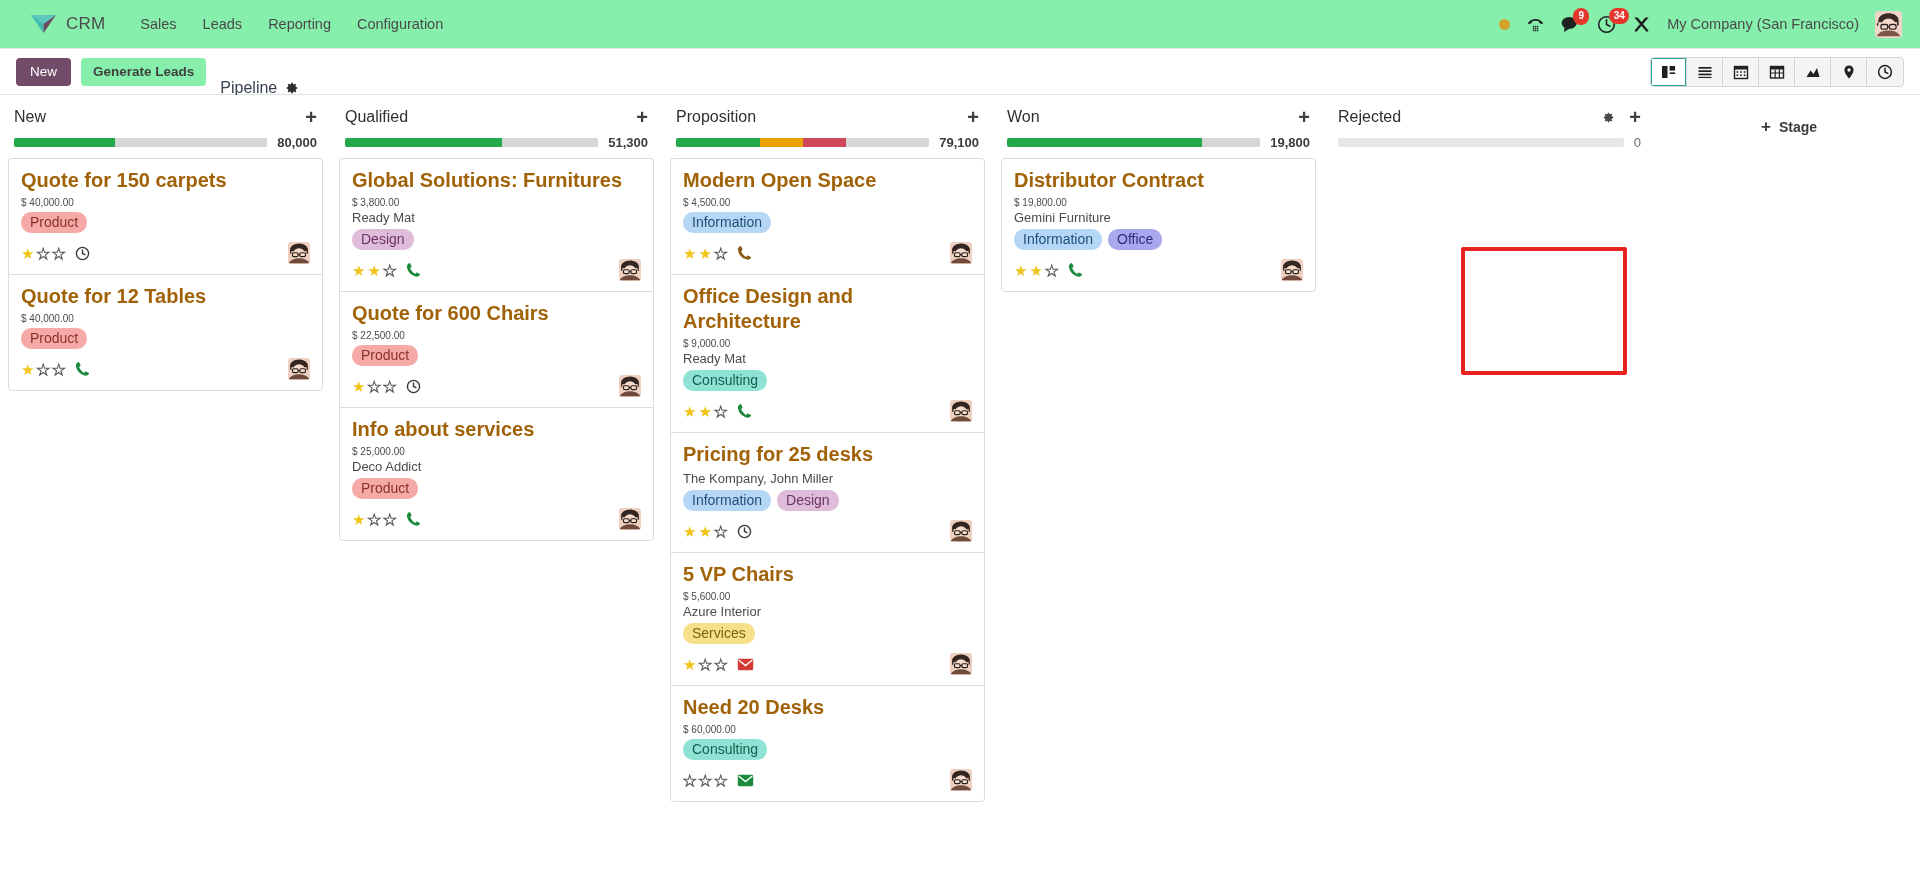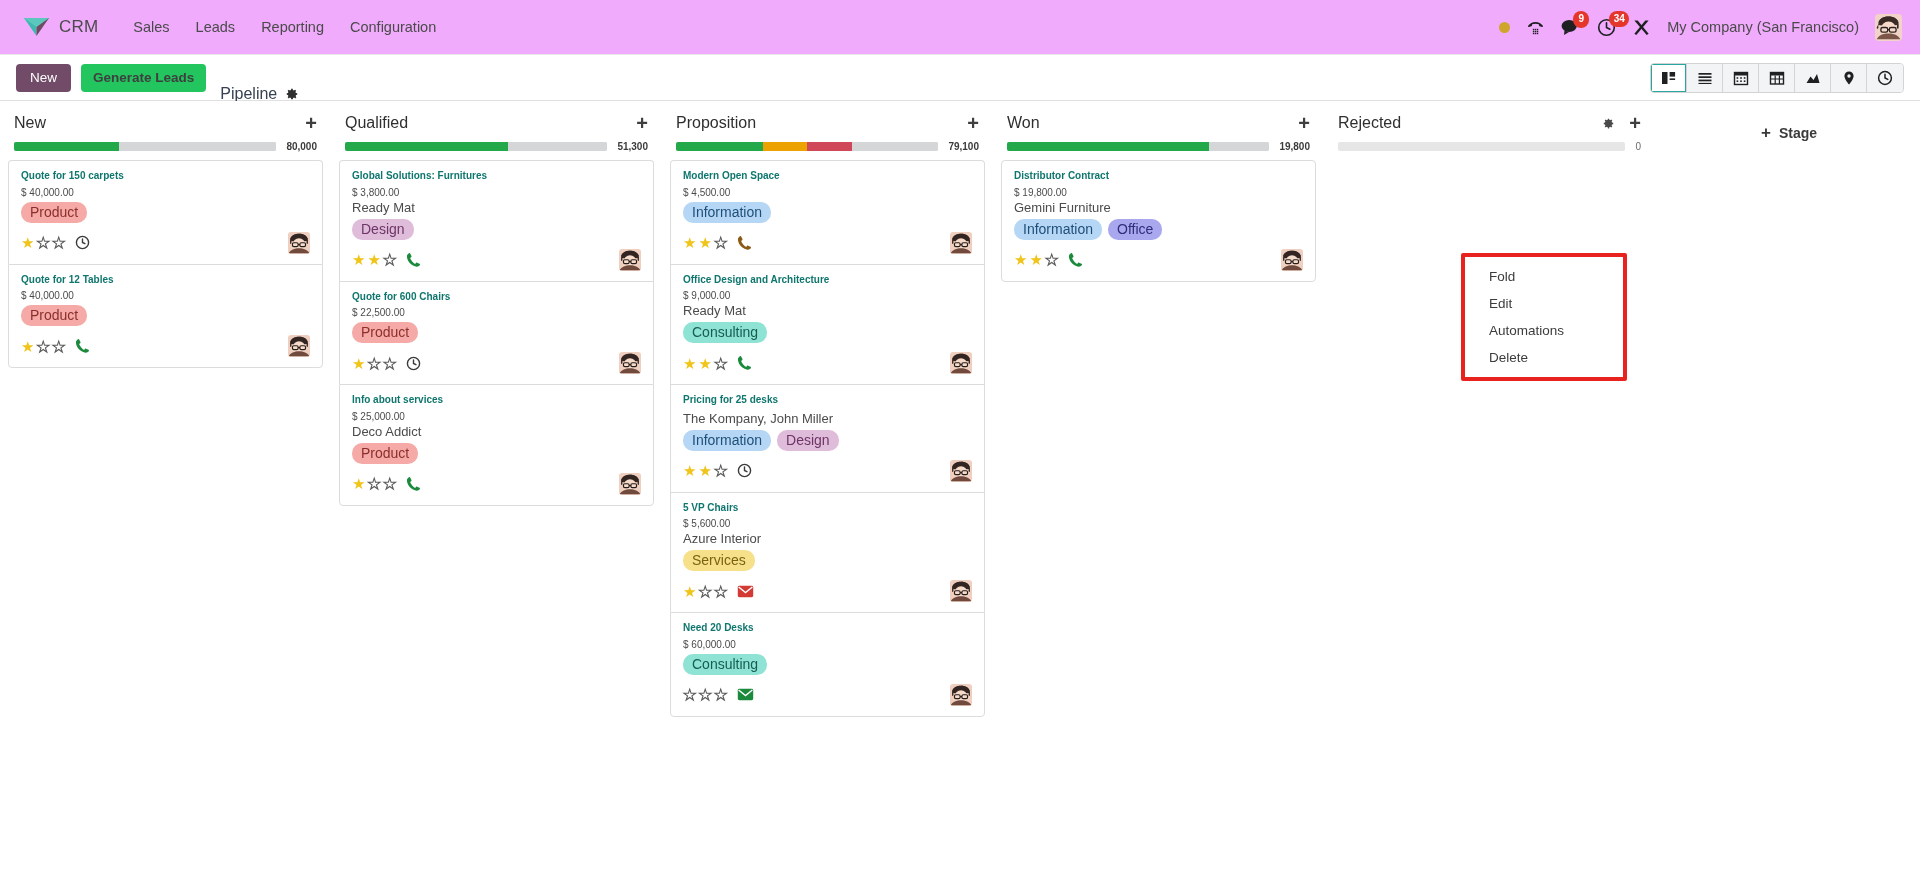--- a/index.html
+++ b/index.html
@@ -6,25 +6,25 @@
   html, body {
     width: 1920px; height: 872px;
     font-family: "Liberation Sans", sans-serif;
     background: #ffffff;
     color: #374151;
     overflow: hidden;
   }
 
   
   .navbar {
-    height: 55px;
+    height: 49px;
     display: flex;
     align-items: center;
-    padding: 0 14px 0 23px;
-    background: #f0abfc;
+    padding: 0 14px 0 30px;
+    background: #86efac;
     border-bottom: 1px solid #e7e7e7;
     position: relative;
   }
   .brand {
     display: flex; align-items: center; gap: 9px;
     margin-right: 22px;
   }
   .brand-logo { width: 27px; height: 22px; display:block; }
   .brand-name {
     font-size: 17px; color: #4b4b4b; letter-spacing: .2px;
@@ -78,21 +78,21 @@
     background: #714b67;
     color: #fff;
     font-size: 13.5px;
     padding: 6.5px 14px;
     border: none;
     border-radius: 4px;
     cursor: pointer;
     font-weight: 400;
   }
   .btn-secondary {
-    background: #22c55e;
+    background: #86efac;
     color: #3f3f3f;
     font-size: 13.5px;
     font-weight: 600;
     padding: 6.5px 12px;
     border: none;
     border-radius: 4px;
     cursor: pointer;
     margin-left: 10px;
   }
   .breadcrumb {
@@ -237,41 +237,41 @@
     flex: 1;
     height: 9px;
     background: #d5d6d8;
     border-radius: 2px;
     display: flex;
     overflow: hidden;
     cursor: pointer;
   }
   .pseg { height: 100%; }
   .col-total {
-    font-size: 10px;
+    font-size: 13px;
     font-weight: bold;
     color: #3b3b3b;
     white-space: nowrap;
   }
   .col-total.zero { font-weight: 400; color: #6b6b6b; }
 
   .cards { display: flex; flex-direction: column; }
   .card {
     background: #fff;
     border: 1px solid #dcdcdc;
     border-bottom: none;
     padding: 9px 12px 8px 12px;
     cursor: pointer;
   }
   .card:first-child { border-radius: 4px 4px 0 0; }
   .card:last-child { border-bottom: 1px solid #dcdcdc; border-radius: 0 0 4px 4px; }
   .card:only-child { border-radius: 4px; }
   .card-title {
-    font-size: 10px;
-    color: #0f766e;
+    font-size: 20px;
+    color: #a16207;
     font-weight: 600;
     margin-bottom: 4px;
     line-height: 1.25;
   }
   .card-amount { font-size: 10px; color: #4b4b4b; margin-bottom: 2px; }
   .card-partner { font-size: 13px; color: #4b4b4b; margin-bottom: 2px; }
   .card-tags { display: flex; gap: 6px; margin: 4px 0 2px; flex-wrap: wrap; }
   .tag {
     font-size: 14px;
     padding: 2px 9px 3px;
@@ -961,20 +961,14 @@
         </div>
         <div class="cards"></div>
       </div>
     </div>
 
   <div class="add-stage">
     <span class="plus">+</span>
     <span>Stage</span>
   </div>
 
-  <div class="dropdown">
-    <div class="dd-item">Fold</div>
-    <div class="dd-item">Edit</div>
-    <div class="dd-item">Automations</div>
-    <div class="dd-item">Delete</div>
-  </div>
   <div class="dropdown-highlight"></div>
 </div>
 
 </body></html>

